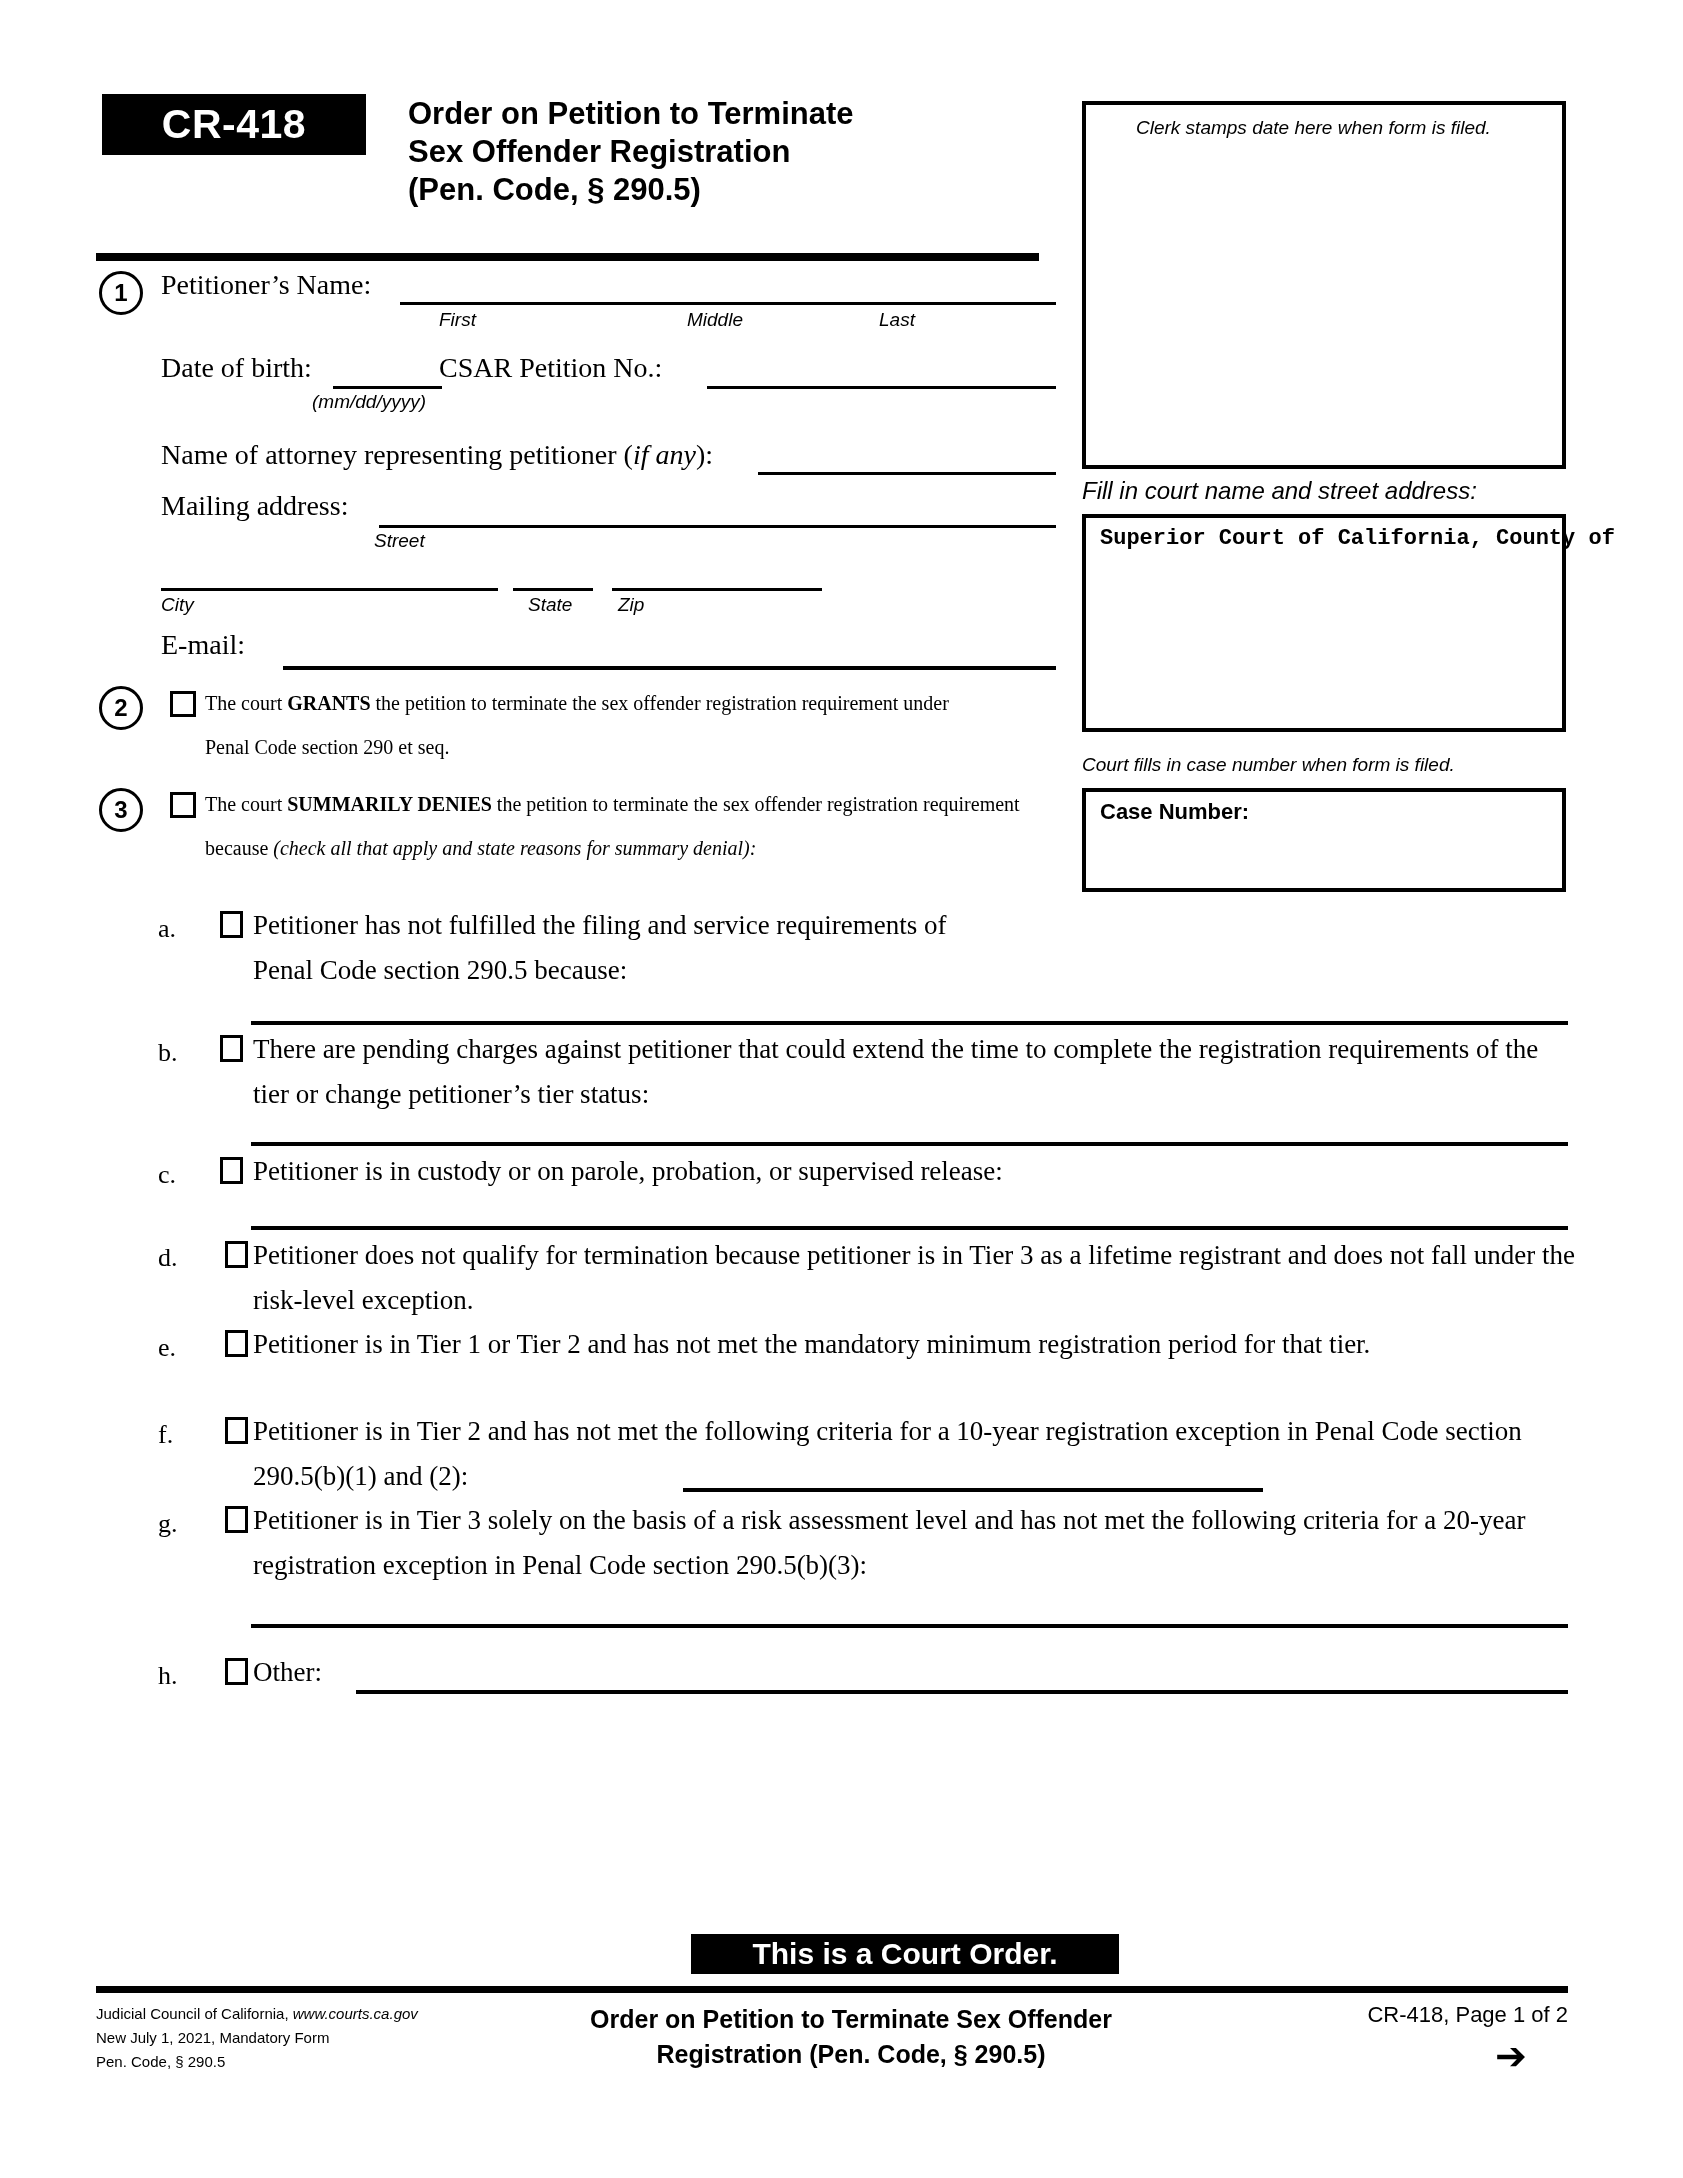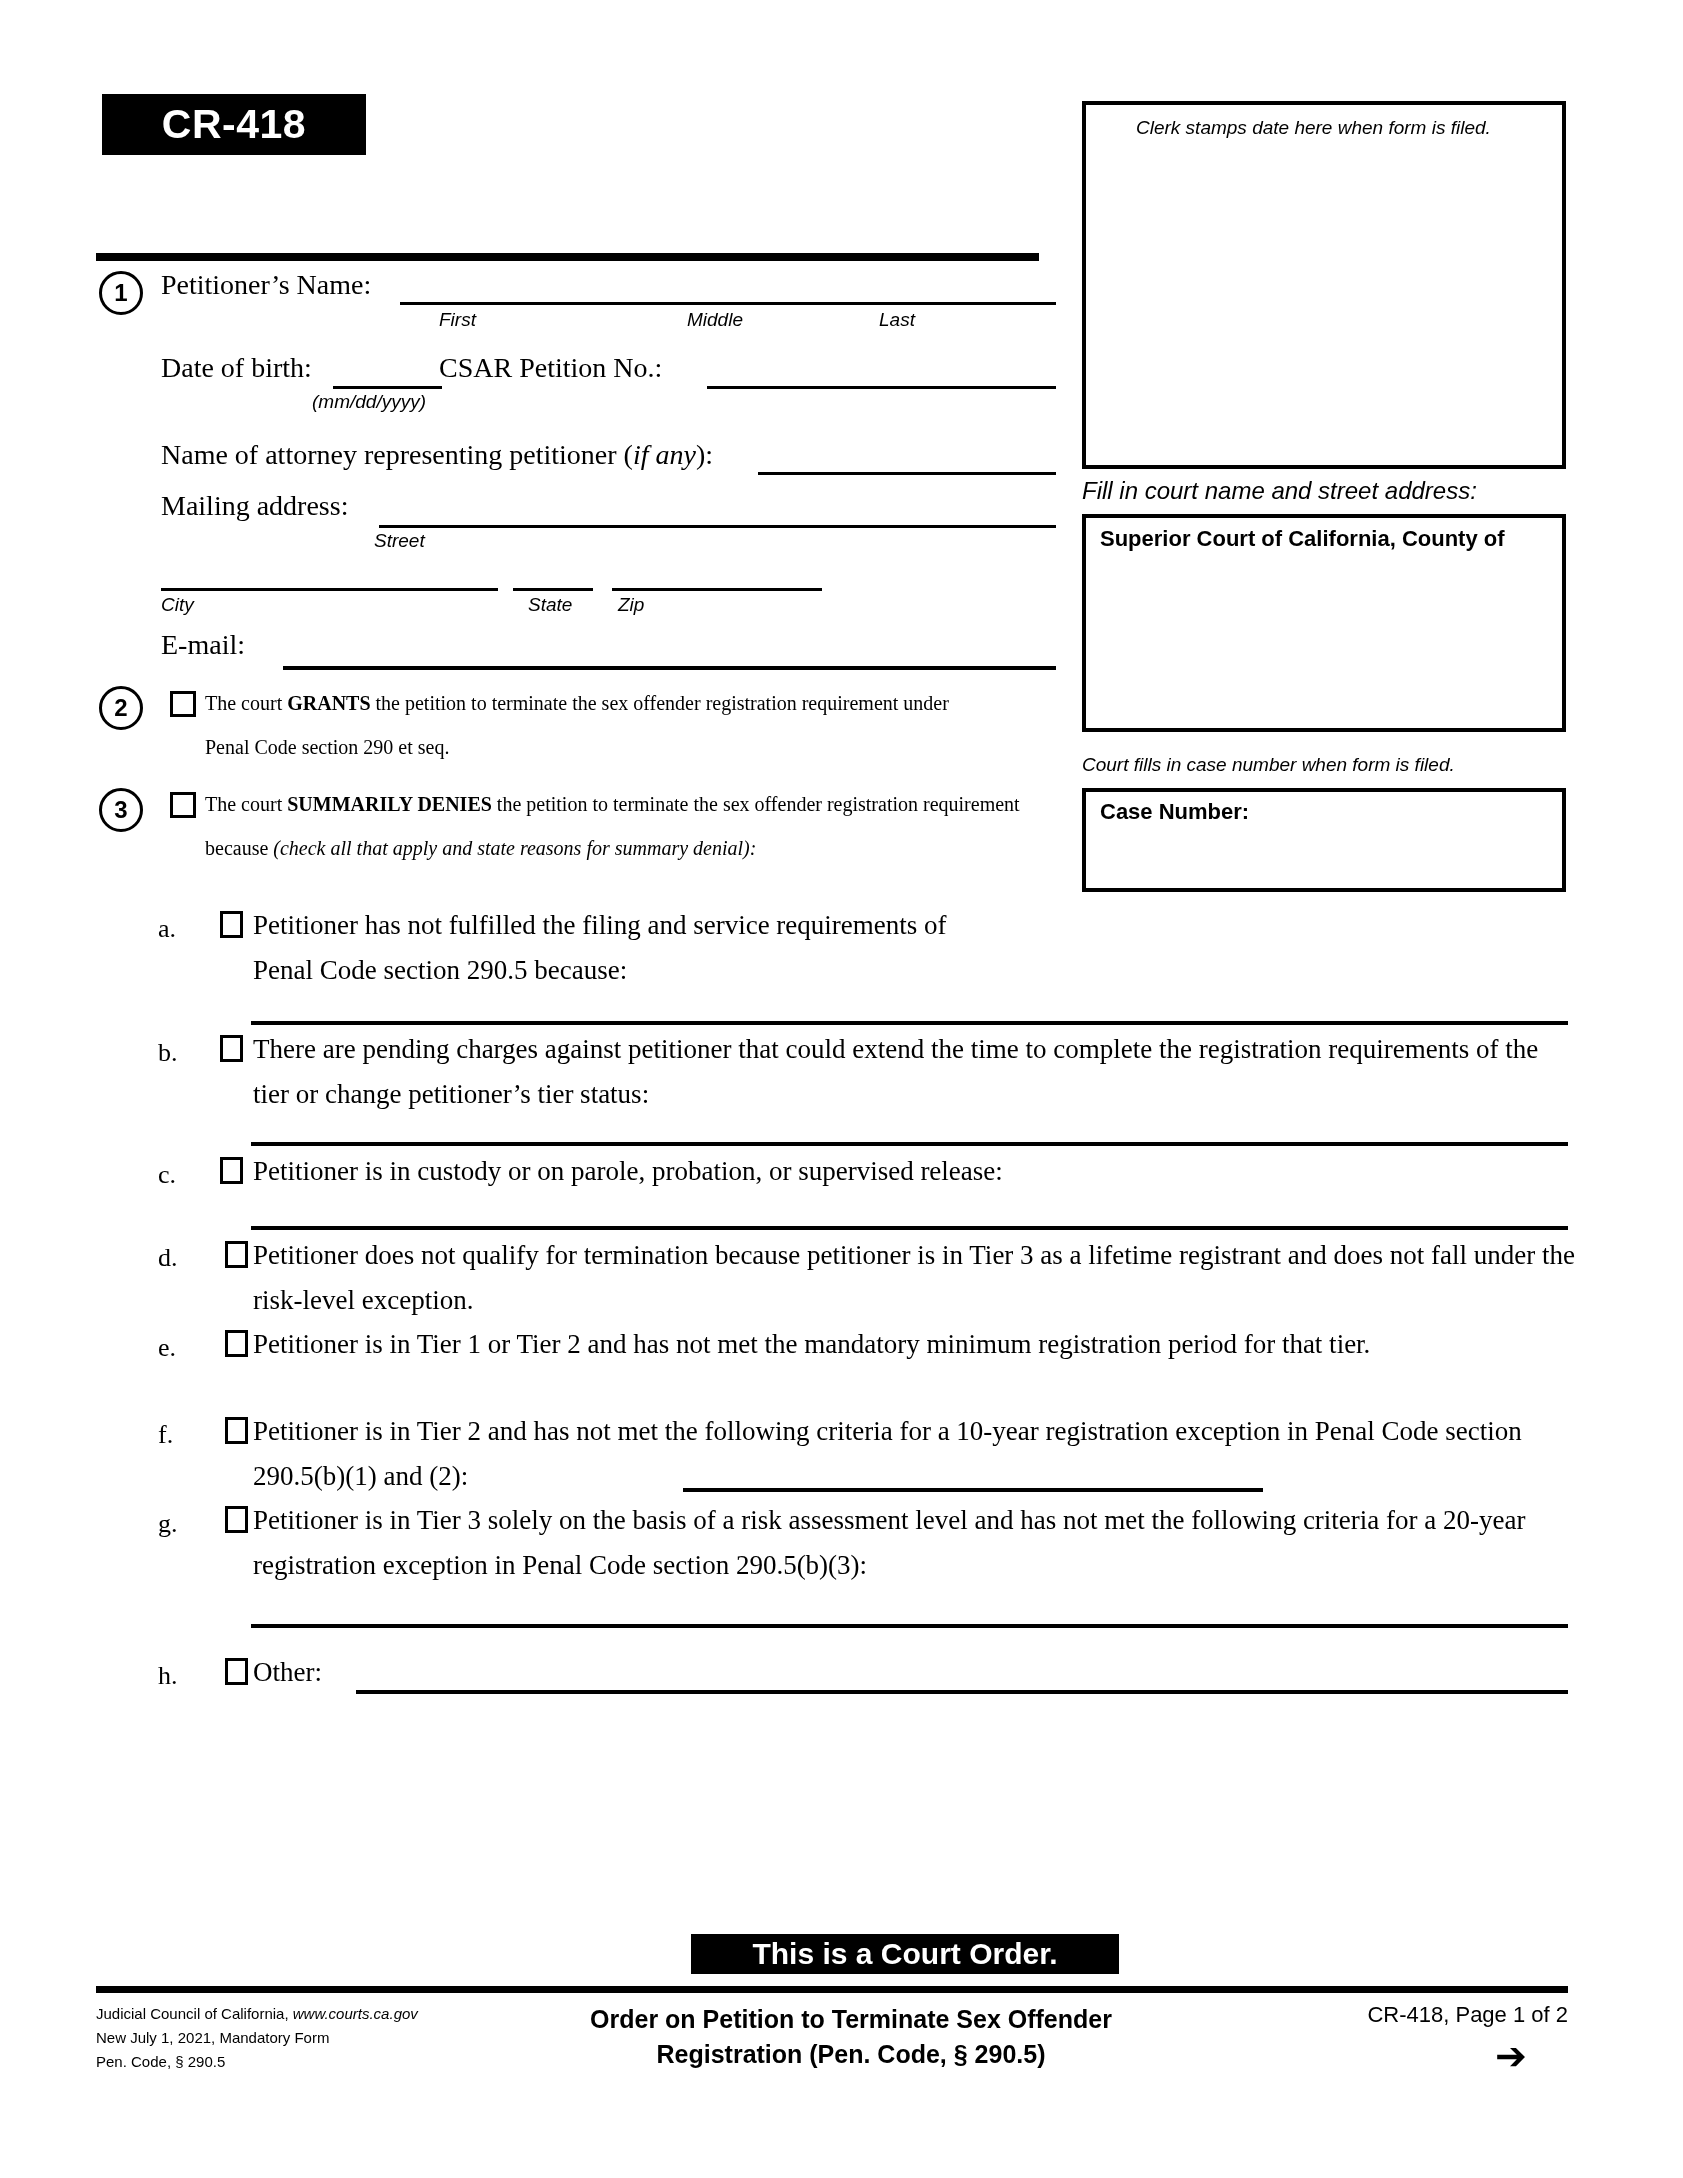--- a/index.html
+++ b/index.html
@@ -98,21 +98,21 @@
     top: 514px;
     width: 484px;
     height: 218px;
     border: 4px solid #000000;
     box-sizing: border-box;
   }
   .court-box-text {
     position: absolute;
     left: 14px;
     top: 8px;
-    font-family: Liberation Sans, sans-serif;
+    font-family: Liberation Mono, monospace;
     font-weight: bold;
     font-size: 22px;
     white-space: nowrap;
     text-align: right;
   }
 
   .case-caption {
     position: absolute;
     left: 1082px;
     top: 754px;
@@ -278,20 +278,25 @@
     line-height: 1;
   }
 </style>
 </head>
 <body>
 
 <div class="page">
 
   <div class="form-badge">CR-418</div>
 
+  <div class="form-title">
+    <span class="tline">Order on Petition to Terminate</span>
+    <span class="tline">Sex Offender Registration</span>
+    <span class="tline">(Pen. Code, § 290.5)</span>
+  </div>
 
   <div class="header-rule"></div>
 
   <div class="stamp-box">
     <span class="stamp-box-text">Clerk stamps date here when form is filed.</span>
   </div>
 
   <div class="court-caption">Fill in court name and street address:</div>
 
   <div class="court-box">

